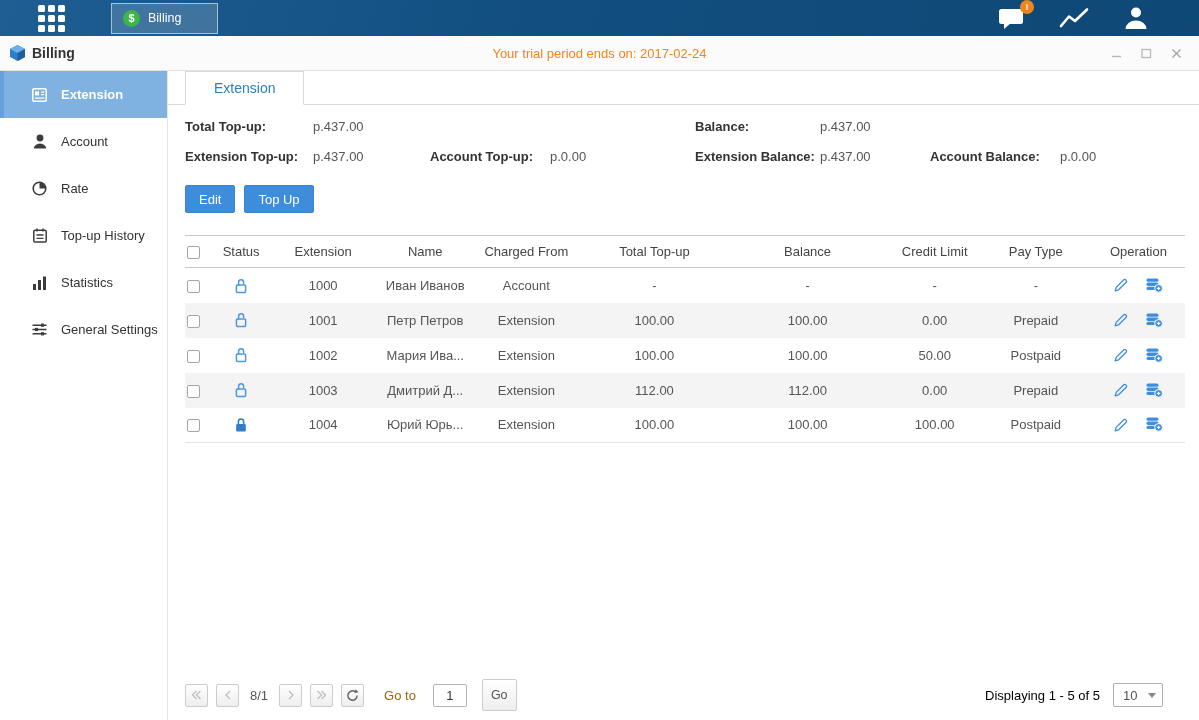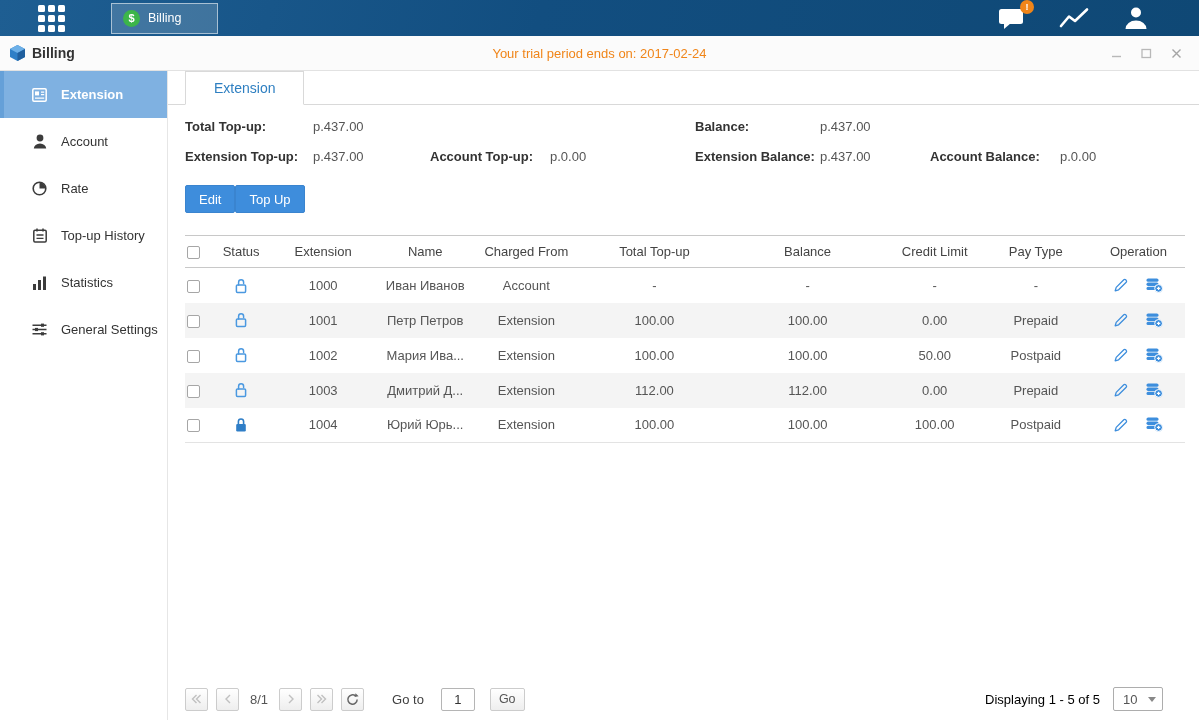--- a/index.html
+++ b/index.html
@@ -42,21 +42,21 @@
   
   .summary{margin:14px 14px 0 17px;font-size:13px}
   .summary-row{display:grid;grid-template-columns:128px 117px 120px 145px 125px 110px 130px 1fr;align-items:center}
   .summary-row + .summary-row{margin-top:15px}
   .summary .lbl{font-weight:bold;color:#333}
   .summary .val{color:#555}
   .gc1{grid-column:1}.gc2{grid-column:2}.gc3{grid-column:3}.gc4{grid-column:4}
   .gc5{grid-column:5}.gc6{grid-column:6}.gc7{grid-column:7}.gc8{grid-column:8}
 
   
-  .actions{margin:21px 0 0 17px;display:flex;gap:0}
+  .actions{margin:21px 0 0 17px;display:flex;gap:9px}
   .btn-blue{height:28px;padding:0 13px;background:#3e8ddc;border:1px solid #3a84cf;border-radius:2px;color:#fff;font-size:13px;cursor:pointer;font-family:inherit}
 
   
   .data-table{width:calc(100% - 31px);margin:22px 14px 0 17px;border-collapse:collapse;table-layout:fixed;font-size:13px;color:#555}
   .data-table thead tr{height:32px;border-top:1px solid #c8c8c8;border-bottom:1px solid #c8c8c8}
   .data-table th{font-weight:normal;color:#444;text-align:center;padding:0;white-space:nowrap}
   .data-table tbody tr{height:35px}
   .data-table tbody tr.alt{background:#f4f4f4}
   .data-table tbody tr:last-child{border-bottom:1px solid #e3e3e3}
   .data-table td{text-align:center;padding:0;overflow:hidden;white-space:nowrap}
@@ -65,23 +65,23 @@
   .lock{display:inline-flex;vertical-align:middle;cursor:pointer}
   .op-icons{display:flex;justify-content:center;align-items:center;gap:17px}
   .op-icons span{display:flex;cursor:pointer}
 
   
   .pagination{position:absolute;left:17px;right:14px;bottom:9px;display:flex;align-items:center;font-size:13px;color:#555}
   .pg-group{display:flex;align-items:center;gap:8px}
   .pg-btn{width:23px;height:23px;border:1px solid #ccc;border-radius:2px;background:linear-gradient(#fff,#eee);display:flex;align-items:center;justify-content:center;color:#c0c0c0;cursor:pointer}
   .pg-btn.dark{color:#666}
   .page-indicator{margin:0 3px;color:#555}
-  .goto-label{margin-left:20px;color:#404040}
+  .goto-label{margin-left:12px;color:#a16207}
   .goto-input{width:34px;height:23px;border:1px solid #b5b5b5;border-radius:2px;text-align:center;font-size:13px;font-family:inherit;color:#333;margin-left:9px}
-  .go-btn{margin-left:7px;height:23px;padding:0 8px;border:1px solid #ccc;border-radius:2px;background:linear-gradient(#fff,#eee);font-size:12.5px;color:#555;cursor:pointer;font-family:inherit}
+  .go-btn{margin-left:7px;height:32px;padding:0 8px;border:1px solid #ccc;border-radius:2px;background:linear-gradient(#fff,#eee);font-size:12.5px;color:#555;cursor:pointer;font-family:inherit}
   .pagination-right{margin-left:auto;display:flex;align-items:center;gap:13px;padding-right:22px}
   .displaying{color:#000000}
   .page-size-select{width:50px;height:24px;border:1px solid #adadad;border-radius:2px;background:#fff;display:flex;align-items:center;justify-content:space-between;padding-left:9px;cursor:pointer}
   .select-arrow{width:0;height:0;border-left:4px solid transparent;border-right:4px solid transparent;border-top:5px solid #888;margin-right:6px}
 </style>
 </head>
 <body>
 
 <div class="topbar">
   <div class="apps-grid">

